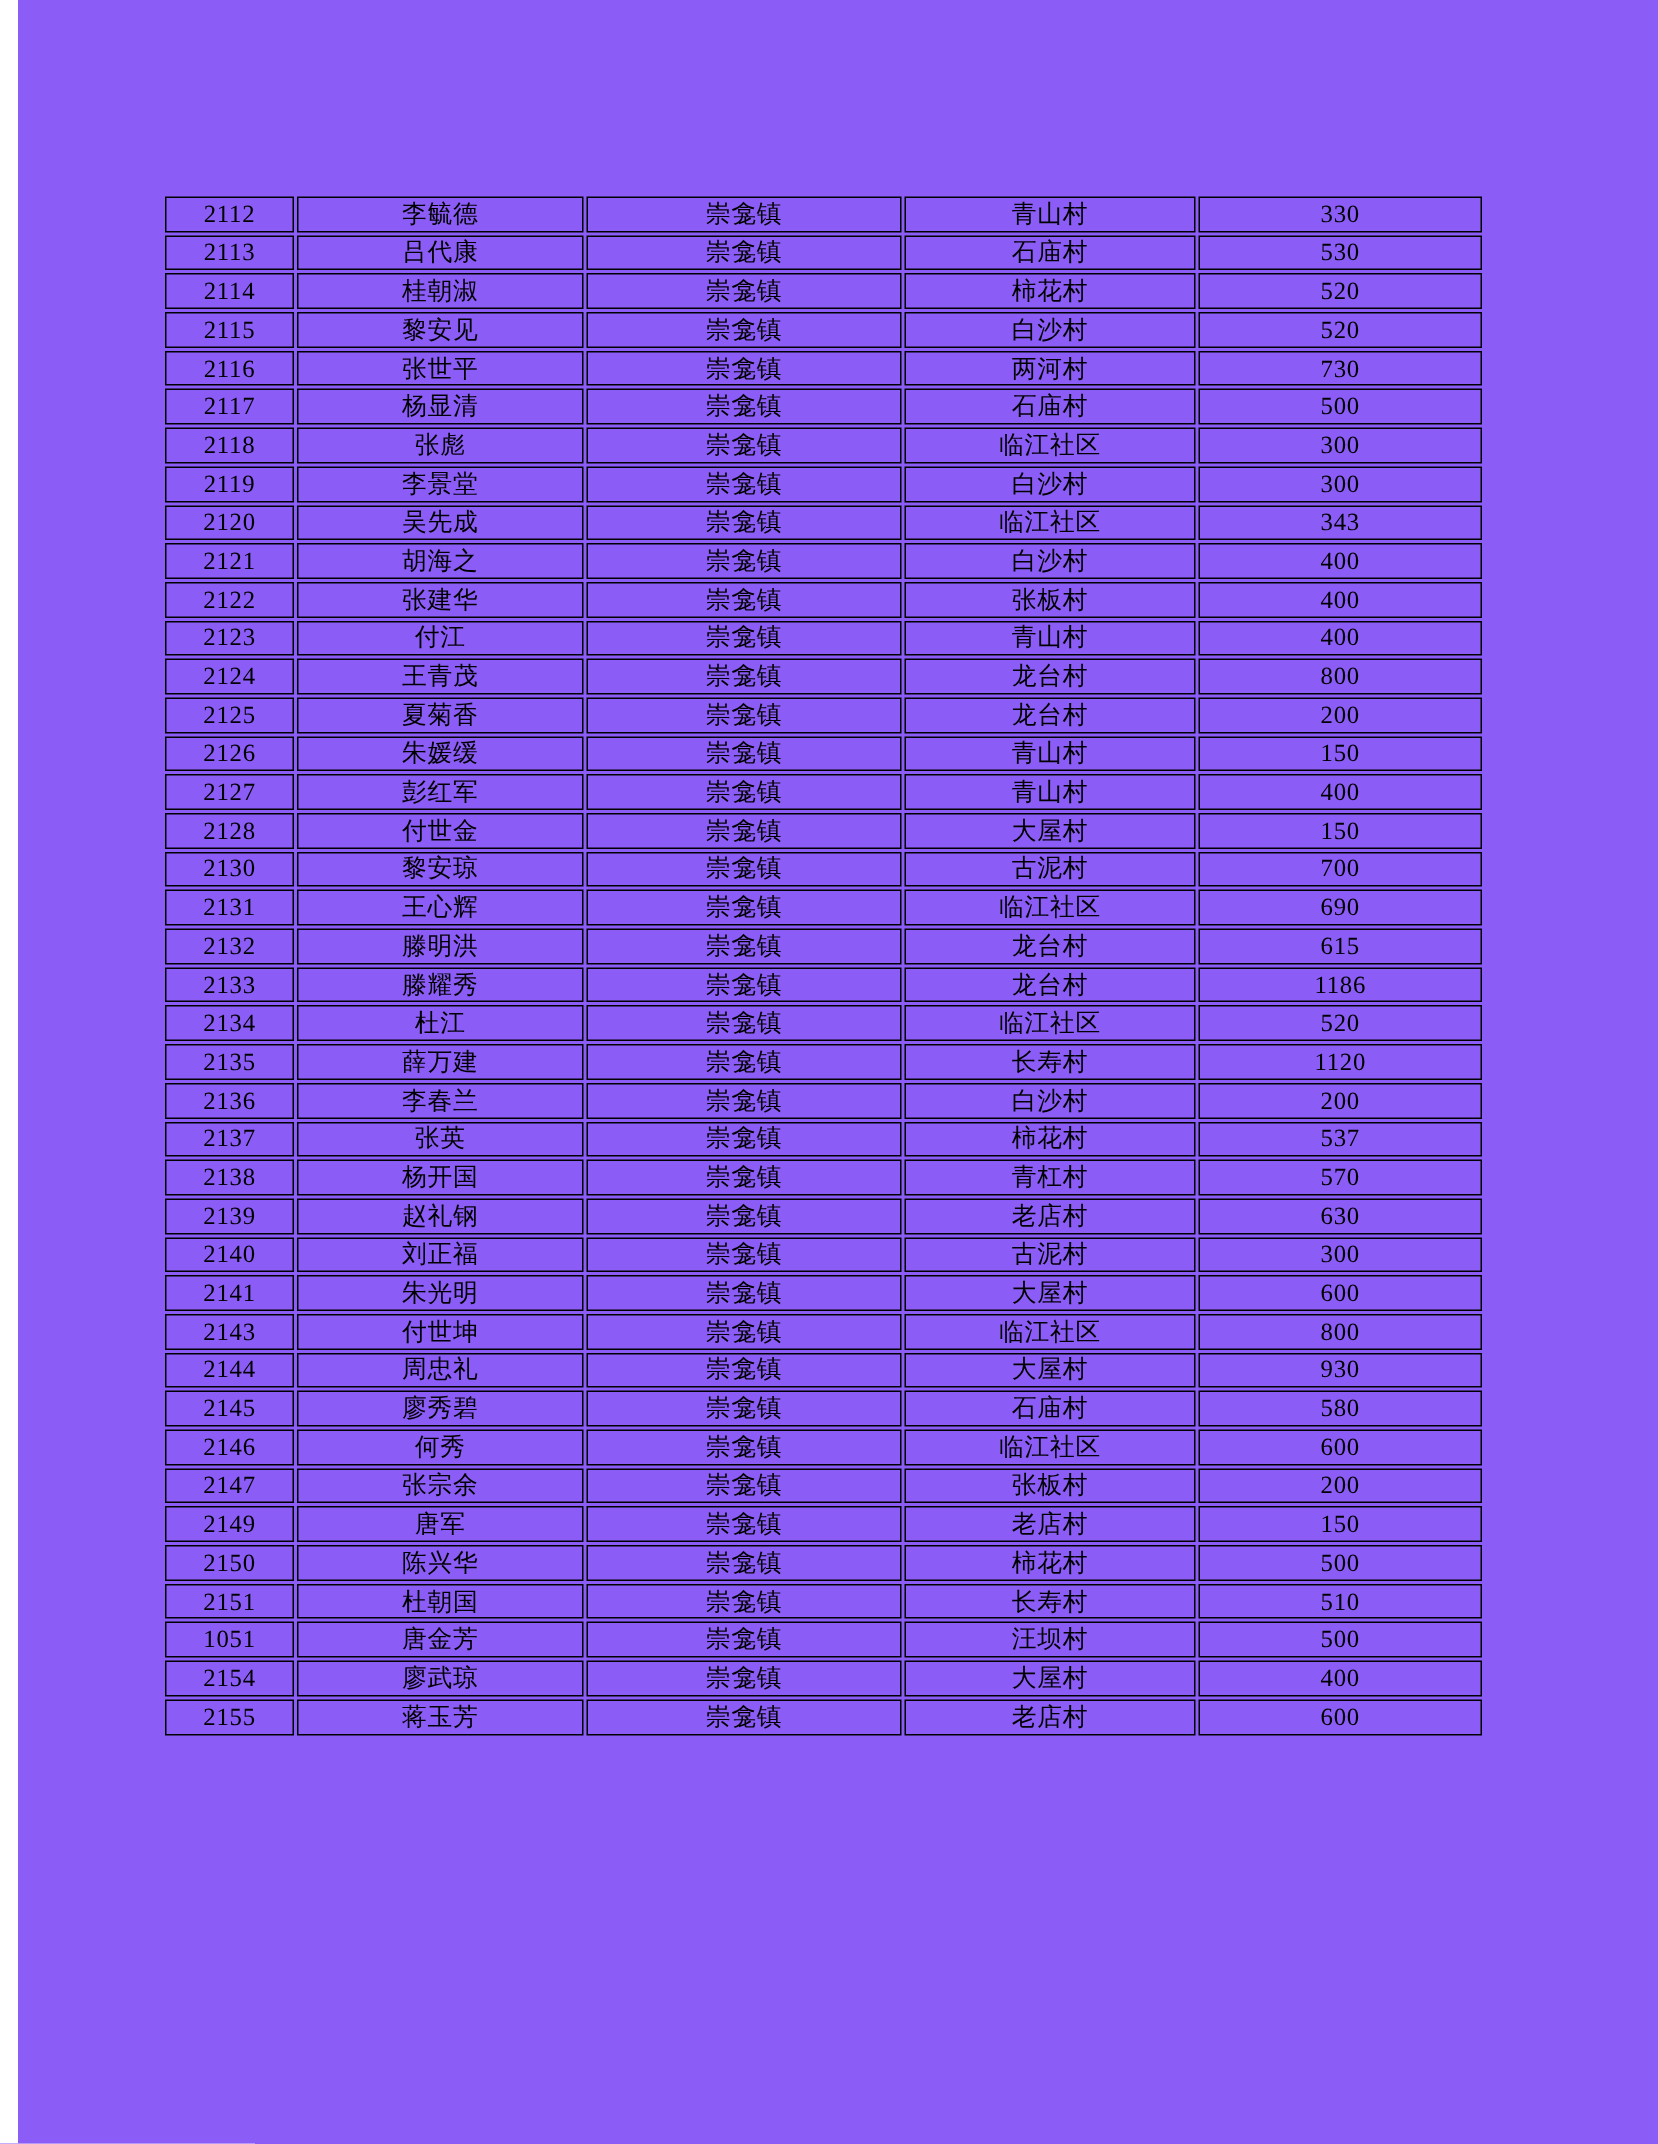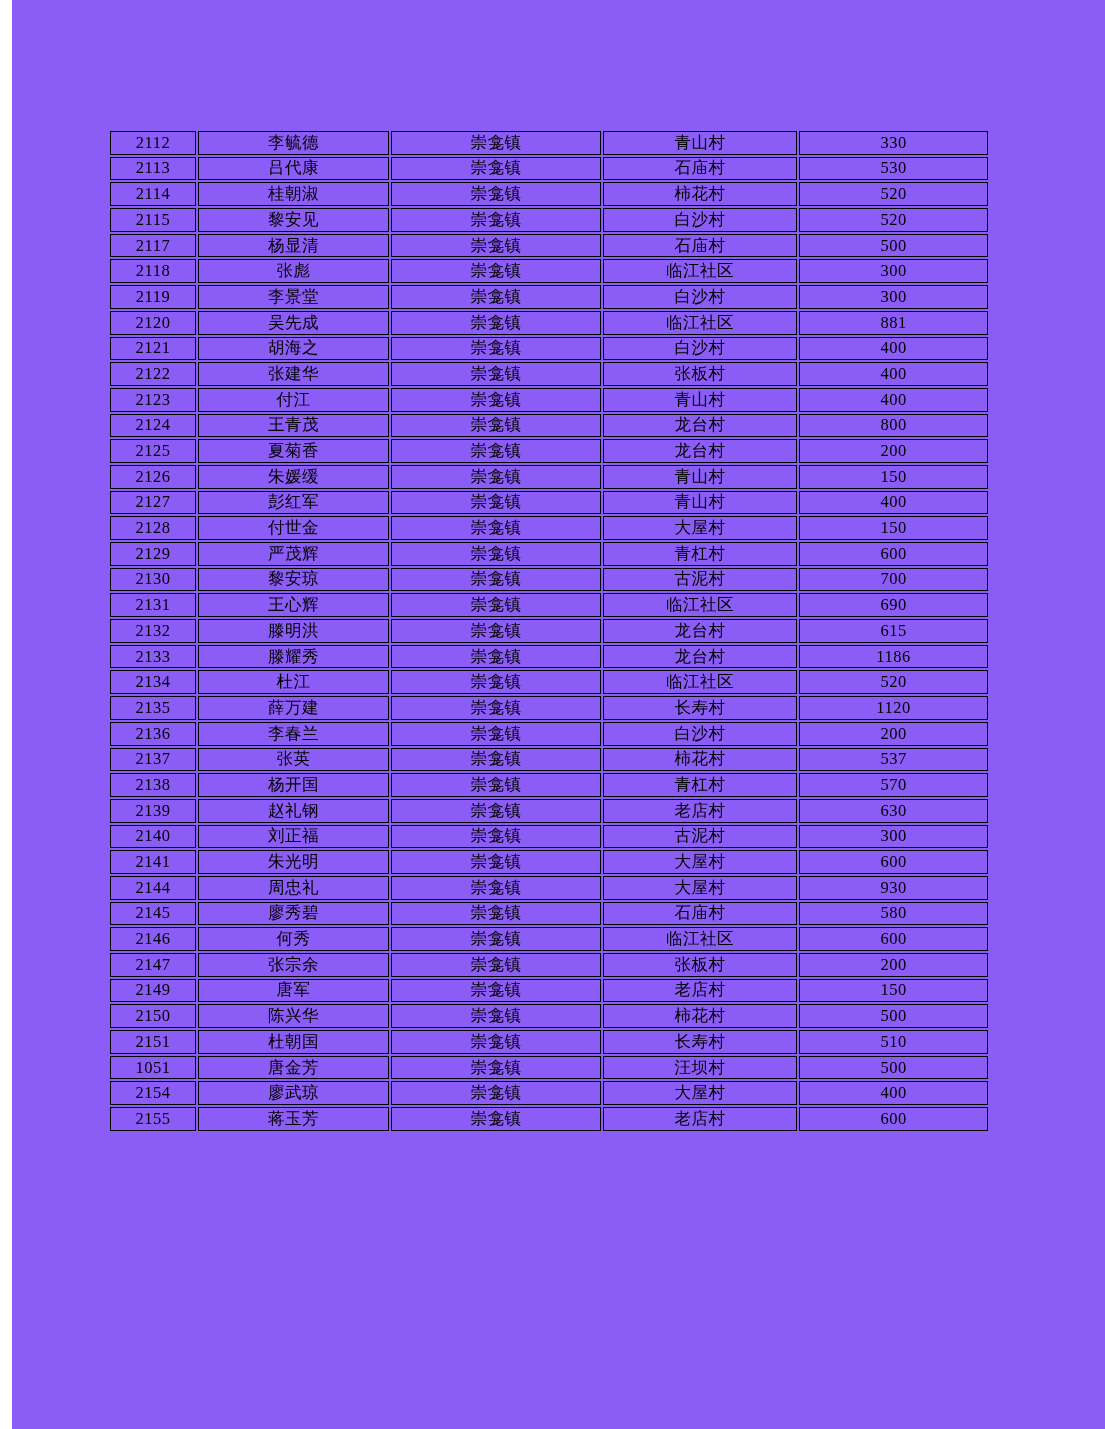--- a/index.html
+++ b/index.html
@@ -84,20 +84,27 @@
           <td>520</td>
         </tr>
         <tr>
           <td>2115</td>
           <td>黎安见</td>
           <td>崇龛镇</td>
           <td>白沙村</td>
           <td>520</td>
         </tr>
         <tr>
+          <td>2116</td>
+          <td>张世平</td>
+          <td>崇龛镇</td>
+          <td>两河村</td>
+          <td>730</td>
+        </tr>
+        <tr>
           <td>2117</td>
           <td>杨显清</td>
           <td>崇龛镇</td>
           <td>石庙村</td>
           <td>500</td>
         </tr>
         <tr>
           <td>2118</td>
           <td>张彪</td>
           <td>崇龛镇</td>
@@ -109,21 +116,21 @@
           <td>李景堂</td>
           <td>崇龛镇</td>
           <td>白沙村</td>
           <td>300</td>
         </tr>
         <tr>
           <td>2120</td>
           <td>吴先成</td>
           <td>崇龛镇</td>
           <td>临江社区</td>
-          <td>881</td>
+          <td>343</td>
         </tr>
         <tr>
           <td>2121</td>
           <td>胡海之</td>
           <td>崇龛镇</td>
           <td>白沙村</td>
           <td>400</td>
         </tr>
         <tr>
           <td>2122</td>
@@ -168,27 +175,20 @@
           <td>400</td>
         </tr>
         <tr>
           <td>2128</td>
           <td>付世金</td>
           <td>崇龛镇</td>
           <td>大屋村</td>
           <td>150</td>
         </tr>
         <tr>
-          <td>2129</td>
-          <td>严茂辉</td>
-          <td>崇龛镇</td>
-          <td>青杠村</td>
-          <td>600</td>
-        </tr>
-        <tr>
           <td>2130</td>
           <td>黎安琼</td>
           <td>崇龛镇</td>
           <td>古泥村</td>
           <td>700</td>
         </tr>
         <tr>
           <td>2131</td>
           <td>王心辉</td>
           <td>崇龛镇</td>
@@ -257,20 +257,27 @@
           <td>崇龛镇</td>
           <td>古泥村</td>
           <td>300</td>
         </tr>
         <tr>
           <td>2141</td>
           <td>朱光明</td>
           <td>崇龛镇</td>
           <td>大屋村</td>
           <td>600</td>
+        </tr>
+        <tr>
+          <td>2143</td>
+          <td>付世坤</td>
+          <td>崇龛镇</td>
+          <td>临江社区</td>
+          <td>800</td>
         </tr>
         <tr>
           <td>2144</td>
           <td>周忠礼</td>
           <td>崇龛镇</td>
           <td>大屋村</td>
           <td>930</td>
         </tr>
         <tr>
           <td>2145</td>

